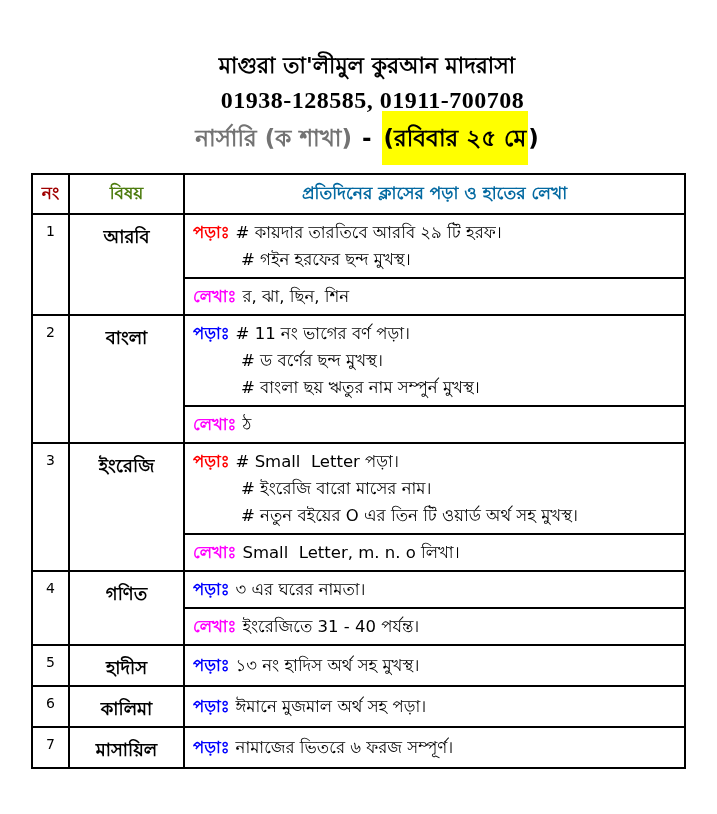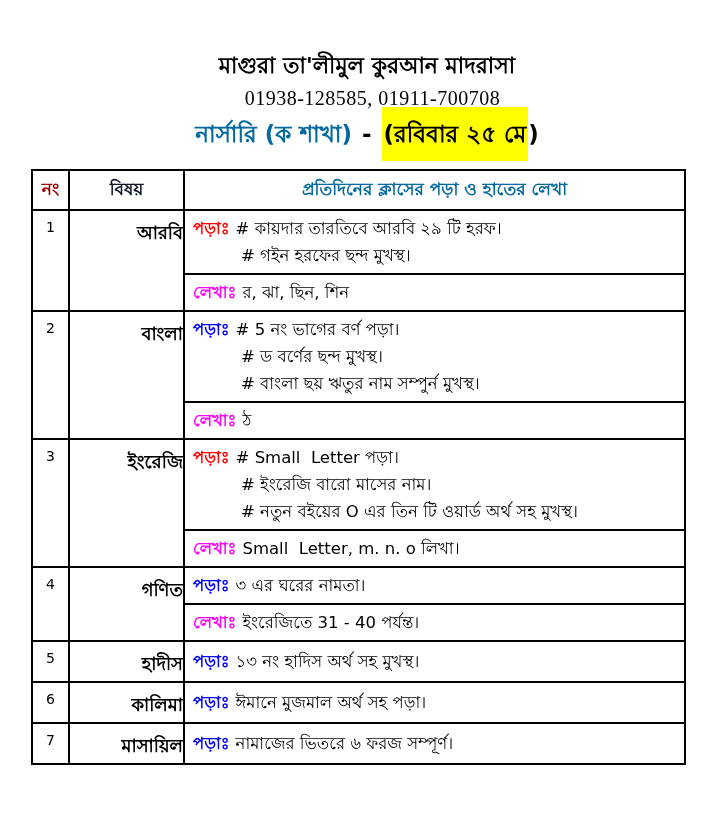--- a/index.html
+++ b/index.html
@@ -11,21 +11,21 @@
     overflow:hidden;
   }
   .page { width:717px; height:814px; padding-top:52px; }
 
   
   .doc-header { text-align:center;margin-left:17px; }
   .school-name { font-size:22px; font-weight:bold; line-height:1.3; }
   .school-address { font-size:16px; font-weight:bold; margin-top:7px; }
   .phones {
     font-family:"Liberation Serif", serif;
-    font-size:20px; font-weight:normal; margin-top:6px; letter-spacing:0.5px;padding-left:11px;
+    font-size:24px; font-weight:bold; margin-top:6px; letter-spacing:0.5px;padding-left:11px;
   }
   .class-line { font-size:23px; font-weight:bold; margin-top:6px; }
   .class-line .sep { padding:0 2px; }
   .class-name {}
   .hl { padding:14px 2px; }
   .ws { white-space:pre-wrap; }
 
   
   table.schedule {
     width:655px; margin:14px auto 0 31px;
@@ -35,21 +35,21 @@
   .schedule col.c-no { width:37px; }
   .schedule col.c-subject { width:115px; }
   .schedule th {
     height:40px; font-size:17px; font-weight:bold; text-align:center;
   }
   td.no {
     text-align:center; vertical-align:top; padding-top:8px;
     font-size:14px; font-weight:normal;
   }
   td.subject {
-    text-align:right; vertical-align:top; padding-top:8px;
+    text-align:center; vertical-align:top; padding-top:8px;
     font-size:18px; font-weight:bold;
   }
   td.content {
     padding:4px 6px 4px 8px; vertical-align:middle;
     font-size:16.5px; line-height:27px;
   }
   .pline { display:flex; align-items:baseline; }
   .pline.cont { padding-left:48px; }
   .plabel, .llabel { font-weight:bold; margin-right:6px; flex:0 0 auto; }
   .h54 { height:54px; } .h84 { height:84px; } .h80 { height:80px; }
@@ -57,34 +57,34 @@
 </style>
 </head>
 <body>
 
 <div class="page">
 
   <div class="doc-header">
     <div class="school-name">মাগুরা তা'লীমুল কুরআন মাদরাসা</div>
     <div class="phones">01938-128585, 01911-700708</div>
     <div class="class-line">
-      <span class="class-name" style="color: #0369a1;">নার্সারি (ক শাখা)</span><span class="sep ws"> - </span><span class="hl" style="background-color: rgb(255, 255, 0);">(রবিবার ২৫ মে</span><span>)</span>
+      <span class="class-name" style="color: #737373;">নার্সারি (ক শাখা)</span><span class="sep ws"> - </span><span class="hl" style="background-color: rgb(255, 255, 0);">(রবিবার ২৫ মে</span><span>)</span>
     </div>
   </div>
 
   <table class="schedule">
     <colgroup>
         <col class="c-no">
         <col class="c-subject">
         <col class="c-content">
       </colgroup>
     <thead>
       <tr>
         <th style="color: rgb(160, 0, 0);">নং</th>
-        <th style="color: #0f172a;">বিষয়</th>
+        <th style="color: #4d7c0f;">বিষয়</th>
         <th style="color: #0369a1;">প্রতিদিনের ক্লাসের পড়া ও হাতের লেখা</th>
       </tr>
     </thead>
     <tbody>
 
       <tr>
         <td class="no" rowspan="2">1</td>
         <td class="subject" rowspan="2">আরবি</td>
         <td class="content h54">
           <div class="pline">
@@ -104,21 +104,21 @@
           </div>
         </td>
       </tr>
 
       <tr>
         <td class="no" rowspan="2">2</td>
         <td class="subject" rowspan="2">বাংলা</td>
         <td class="content h84">
           <div class="pline">
             <span class="plabel" style="color: rgb(0, 0, 255);">পড়াঃ</span>
-            <span class="ws"># 5 নং ভাগের বর্ণ পড়া।</span>
+            <span class="ws"># 11 নং ভাগের বর্ণ পড়া।</span>
           </div>
           <div class="pline cont">
             <span class="ws"># ড বর্ণের ছন্দ মুখস্থ।</span>
           </div>
           <div class="pline cont">
             <span class="ws"># বাংলা ছয় ঋতুর নাম সম্পুর্ন মুখস্থ।</span>
           </div>
         </td>
       </tr>
       <tr>

